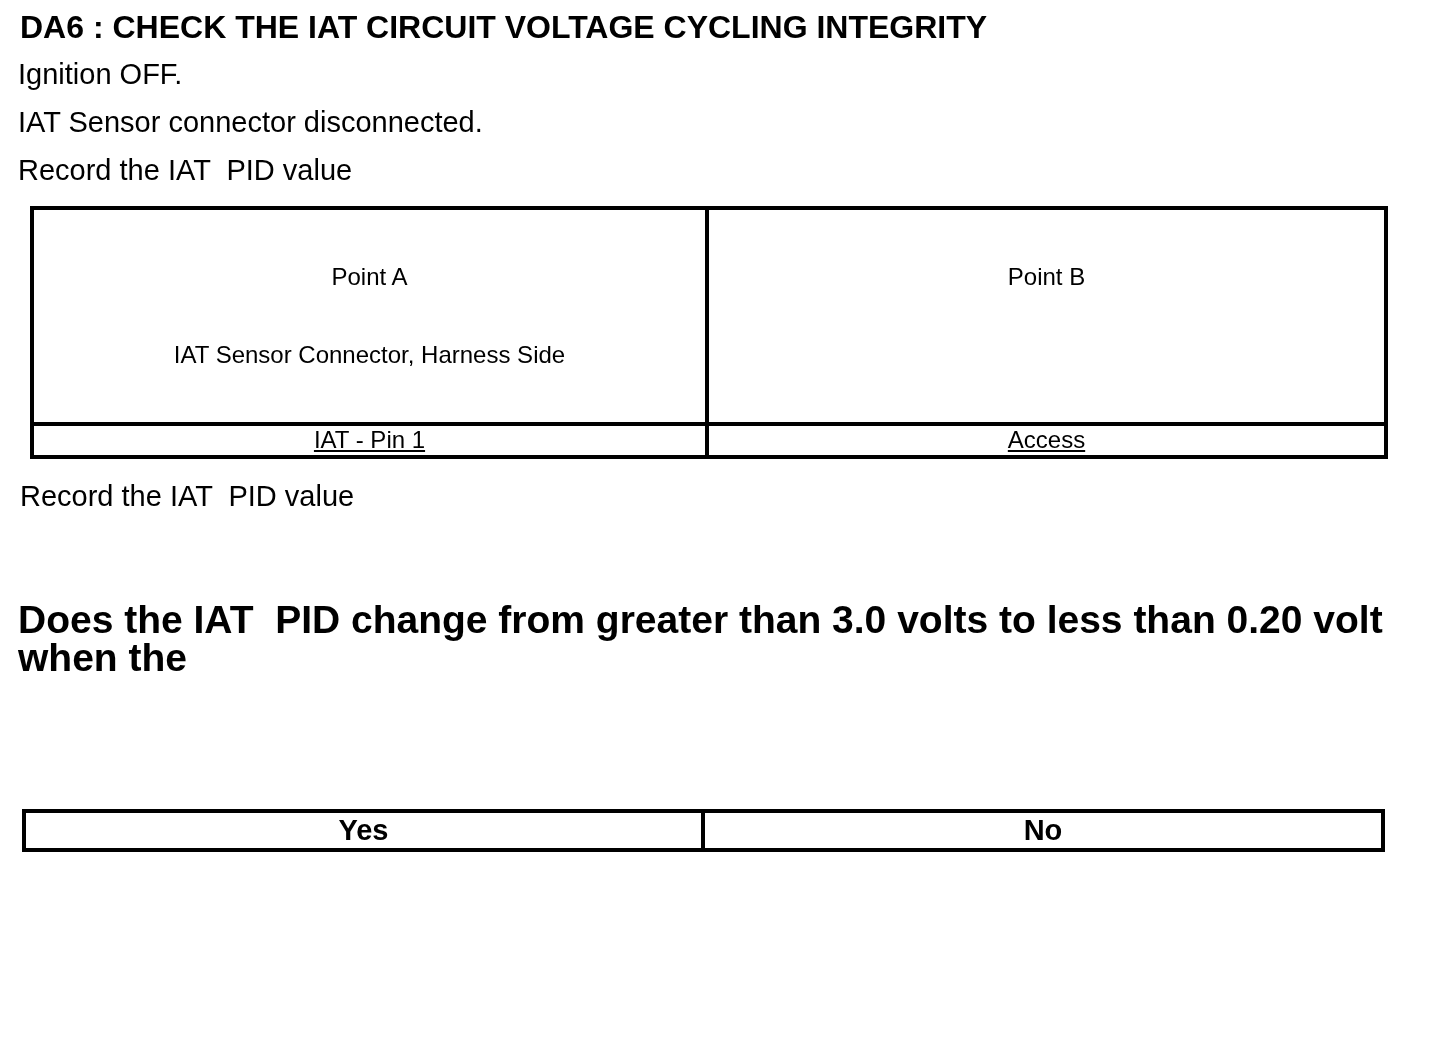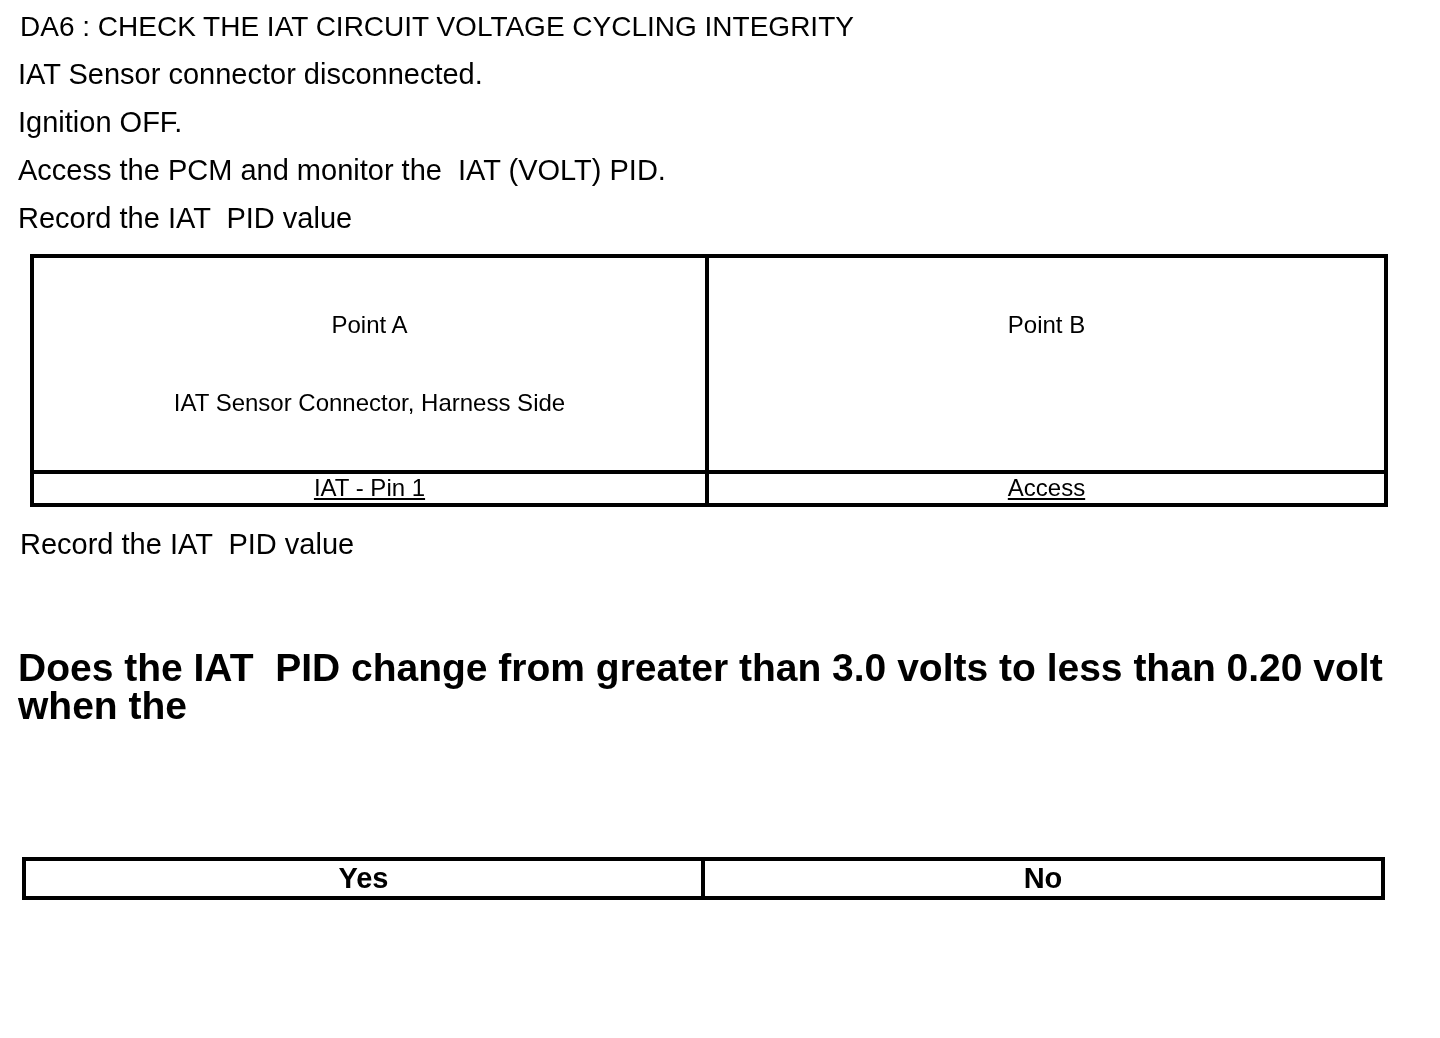--- a/index.html
+++ b/index.html
@@ -10,22 +10,22 @@
     height: 1038px;
     font-family: "Liberation Sans", sans-serif;
     color: #000000;
     overflow: hidden;
   }
   .page {
     padding: 12px 0 0 18px;
     width: 1422px;
   }
   .doc-title {
-    font-weight: normal;
-    font-size: 28px;
+    font-weight: bold;
+    font-size: 32px;
     line-height: 30px;
     margin: 0 0 8px 2px;
     white-space: pre-wrap;
   }
   .step-line {
     font-size: 29px;
     line-height: 48px;
     white-space: pre-wrap;
   }
   
@@ -80,23 +80,22 @@
     text-align: center;
   }
 </style>
 </head>
 <body>
 
 <div class="page">
 
   <div class="doc-title">DA6 : CHECK THE IAT CIRCUIT VOLTAGE CYCLING INTEGRITY</div>
 
+  <div class="step-line">Ignition OFF.</div>
   <div class="step-line">IAT Sensor connector disconnected.</div>
-  <div class="step-line">Ignition OFF.</div>
-  <div class="step-line">Access the PCM and monitor the  IAT (VOLT) PID.</div>
   <div class="step-line">Record the IAT  PID value</div>
 
   <table class="jumper-table">
     <colgroup>
       <col class="col-a">
       <col>
     </colgroup>
     <tbody>
       <tr>
         <td>

